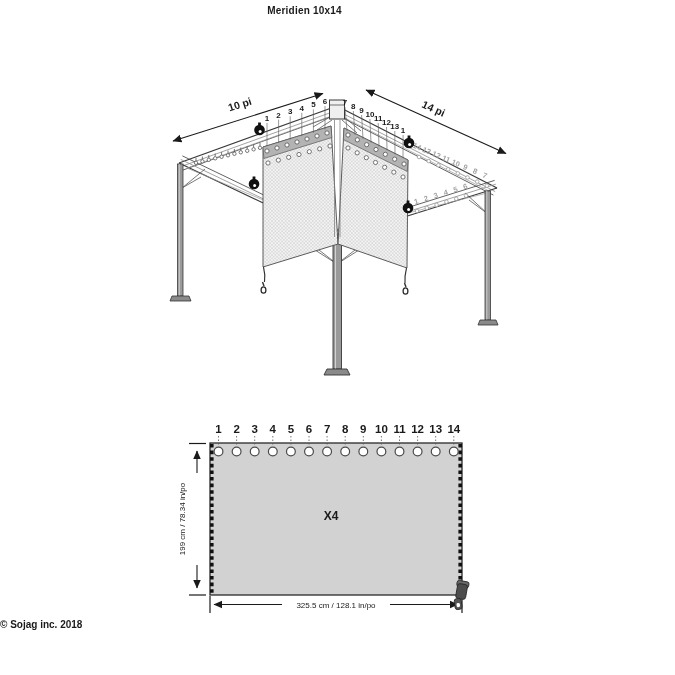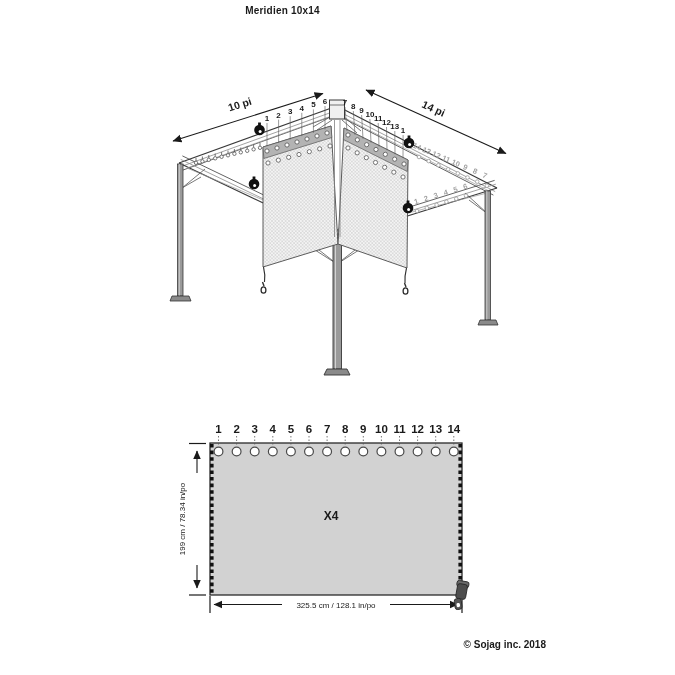--- a/index.html
+++ b/index.html
@@ -1,20 +1,20 @@
 <!DOCTYPE html>
 <html><head>
 <meta charset="utf-8">
 <style>
   html,body{margin:0;padding:0;background:#fff;}
   .page{position:relative;width:675px;height:675px;background:#ffffff;overflow:hidden;
         font-family:"Liberation Sans",sans-serif;color:#1a1a1a;}
   .title{position:absolute;top:5px;left:0;width:565px;text-align:center;
-         font-size:10px;font-weight:700;line-height:12.5px;letter-spacing:.2px;}
-  .footer{position:absolute;top:639px;left:0;width:546px;text-align:right;
+         font-size:10px;font-weight:700;line-height:12.5px;letter-spacing:.2px;padding-left:22px;}
+  .footer{position:absolute;top:619px;left:0;width:546px;text-align:left;
           font-size:10px;font-weight:700;}
   svg{position:absolute;top:0;left:0;}
   text{font-family:"Liberation Sans",sans-serif;fill:#1a1a1a;}
   .hooknum{font-size:8px;font-weight:600;}
   .fadednum{font-size:7.5px;font-weight:600;fill:#a3a3a3;}
   .panelnum{font-size:11.5px;font-weight:700;}
   .dimlabel{font-size:10.5px;font-weight:700;}
   .smalldim{font-size:8px;font-weight:400;}
   .qty{font-size:12px;font-weight:700;}
 </style>

